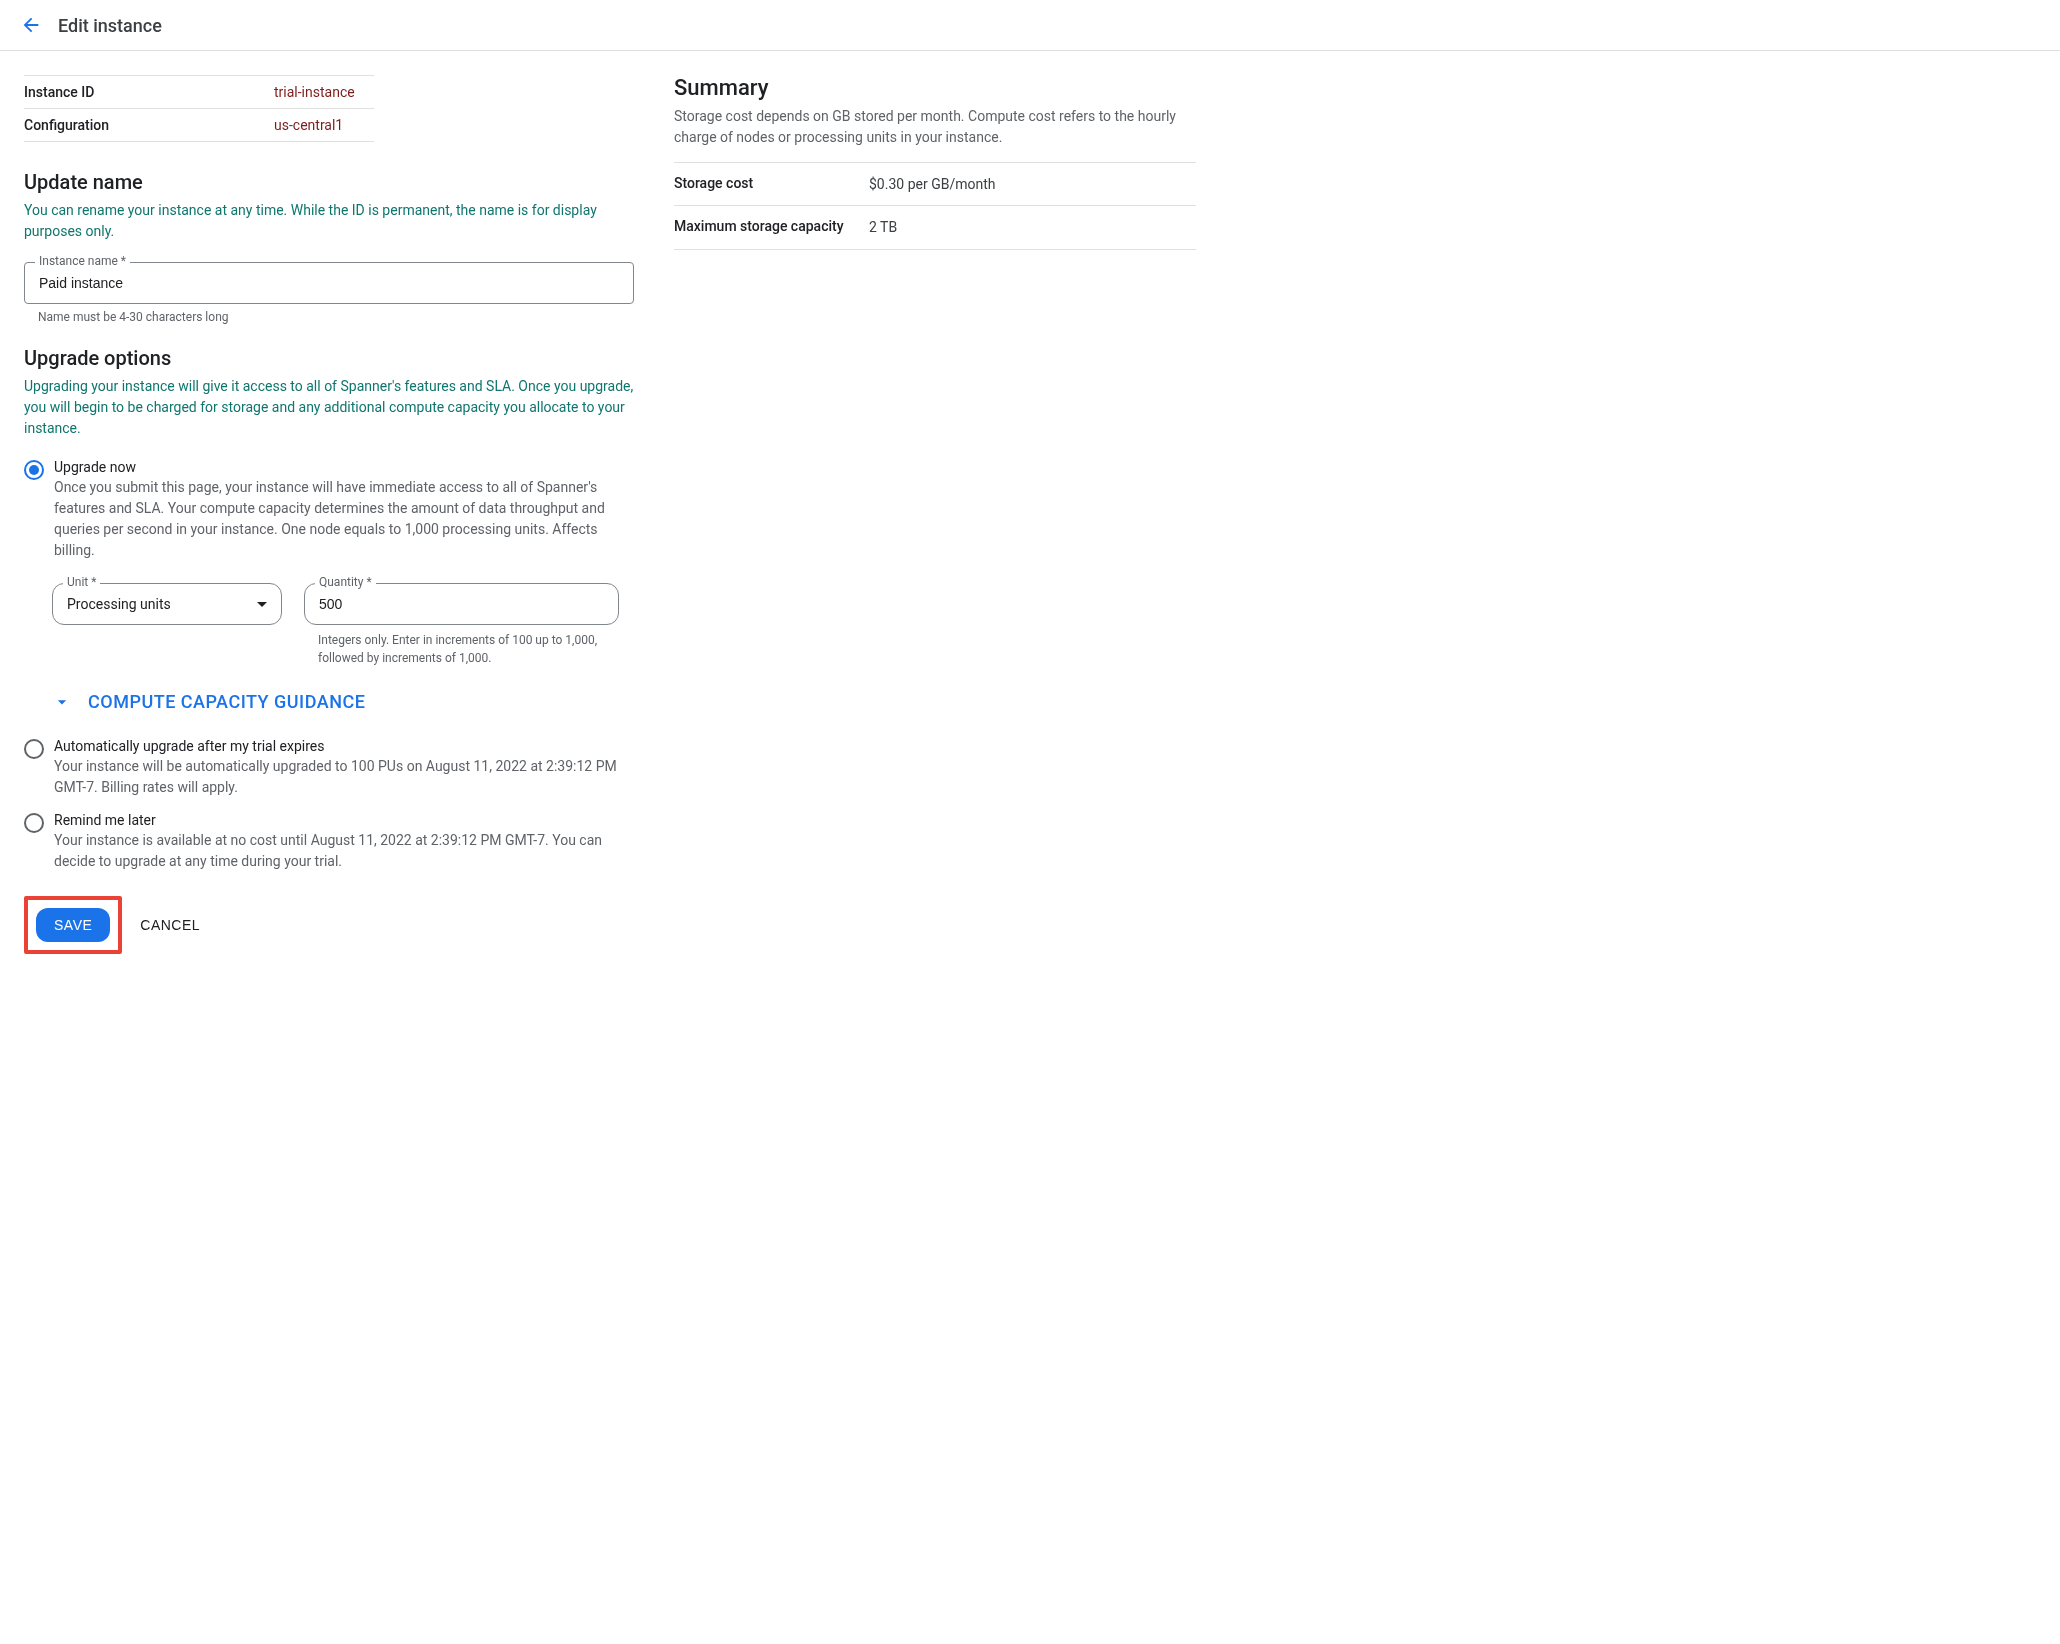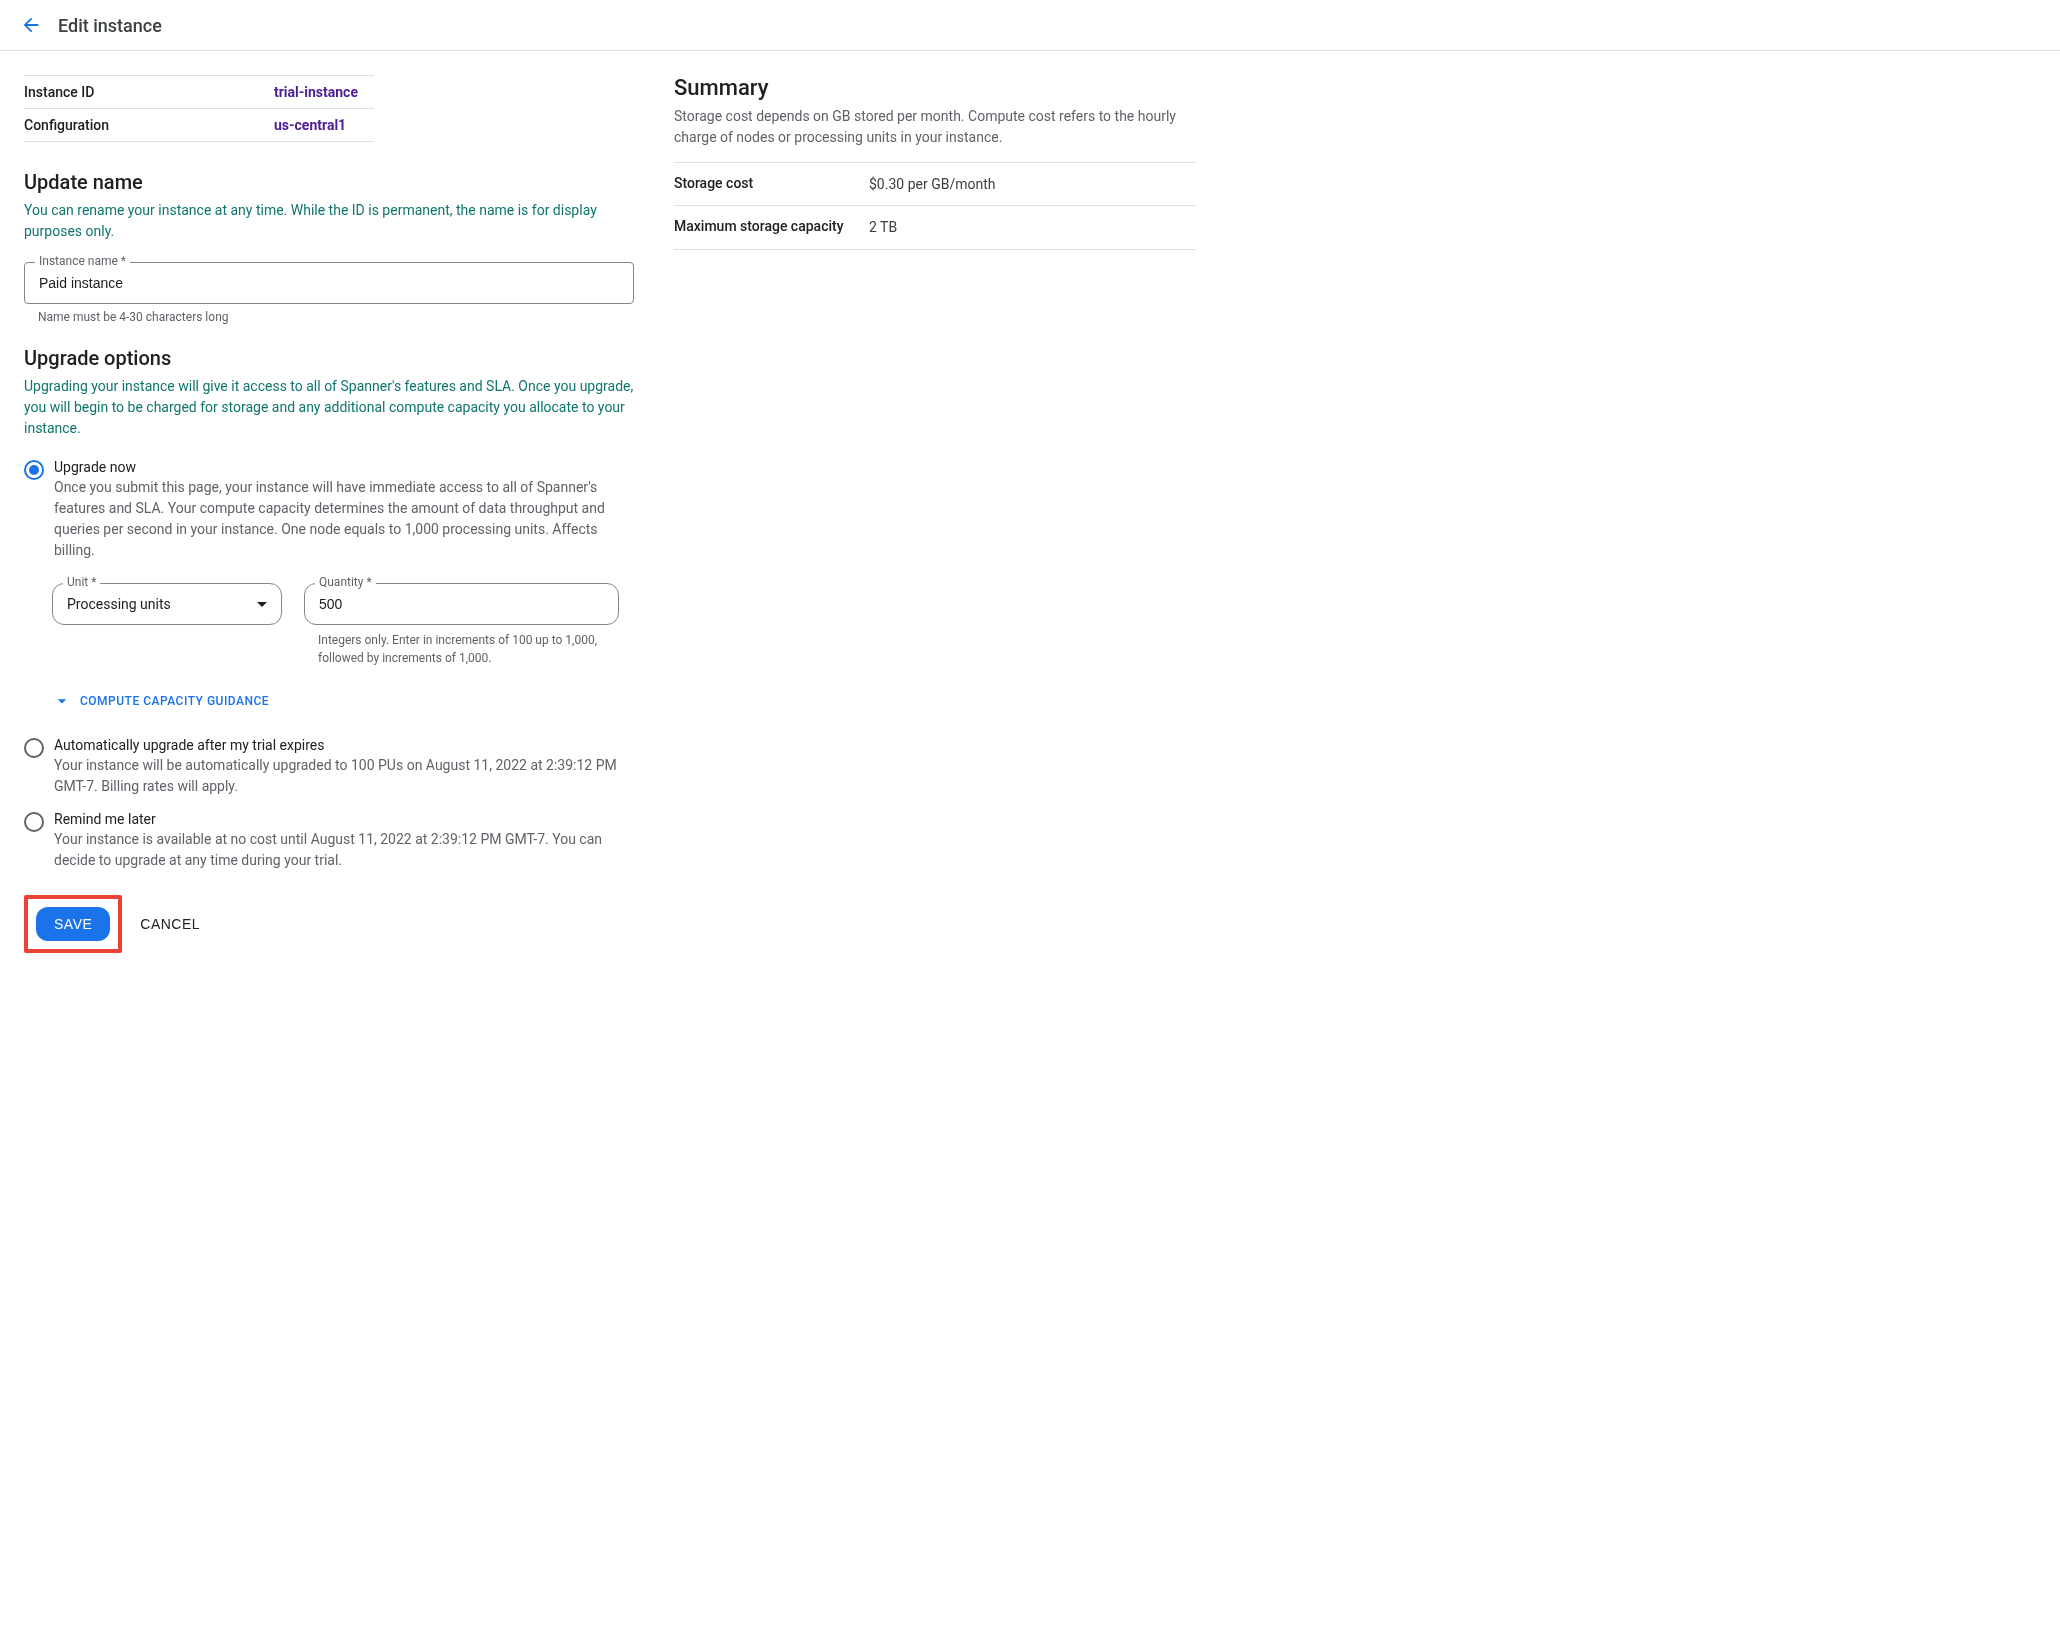--- a/index.html
+++ b/index.html
@@ -48,22 +48,21 @@
     display: flex;
     border-bottom: 1px solid #e0e0e0;
     padding: 8px 0;
   }
   .kv-key {
     flex: 0 0 250px;
     font-weight: 500;
     color: #202124;
   }
   .kv-value {
-    color: #4c1d95;
-    font-weight: bold;
+    color: #7f1d1d;
   }
   .section-title {
     font-size: 20px;
     font-weight: 500;
     margin-bottom: 6px;
     color: #202124;
   }
   .section-desc {
     color: #0f766e;
     font-size: 14px;
@@ -176,25 +175,25 @@
   .qty-hint {
     font-size: 12px;
     color: #5f6368;
     padding-left: 14px;
     margin-top: 6px;
     line-height: 1.5;
   }
   .expand-link {
     display: flex;
     align-items: center;
-    gap: 8px;
+    gap: 16px;
     color: #1a73e8;
     font-weight: 500;
     letter-spacing: 0.5px;
-    font-size: 12px;
+    font-size: 18px;
     margin-bottom: 26px;
     cursor: pointer;
     margin-left: 0px;
   }
   .expand-link svg { fill: #1a73e8; }
   .bottom-options { margin-top: 10px; }
   .button-row {
     margin-top: 24px;
     display: flex;
     align-items: center;

